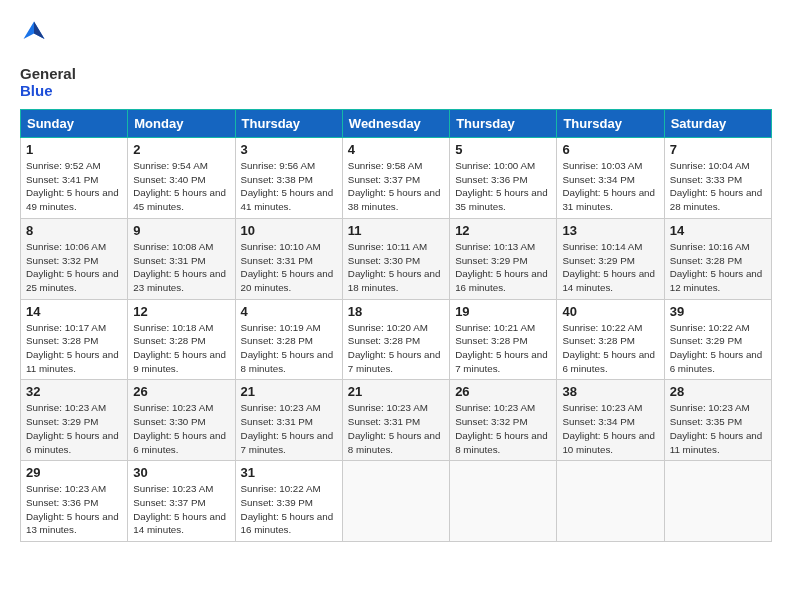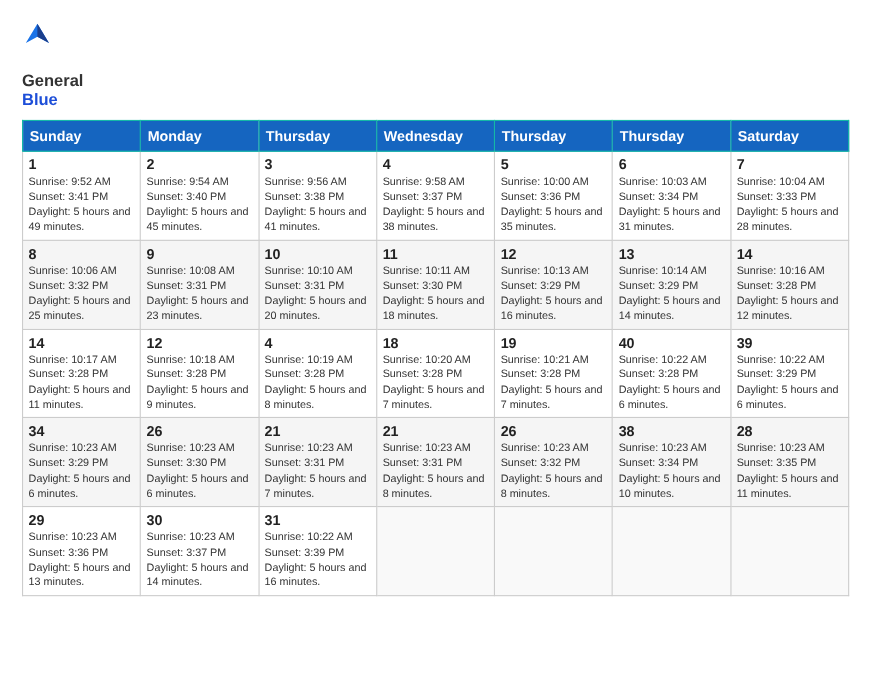--- a/index.html
+++ b/index.html
@@ -300,21 +300,21 @@
         <span class="day-number">39</span>
         <div class="day-detail">
           Sunrise: 10:22 AM<br>
           Sunset: 3:29 PM<br>
           Daylight: 5 hours and 6 minutes.
         </div>
       </td>
         </tr>
         <tr>
           <td>
-        <span class="day-number">34</span>
+        <span class="day-number">32</span>
         <div class="day-detail">
           Sunrise: 10:23 AM<br>
           Sunset: 3:29 PM<br>
           Daylight: 5 hours and 6 minutes.
         </div>
       </td>
           <td>
         <span class="day-number">26</span>
         <div class="day-detail">
           Sunrise: 10:23 AM<br>

